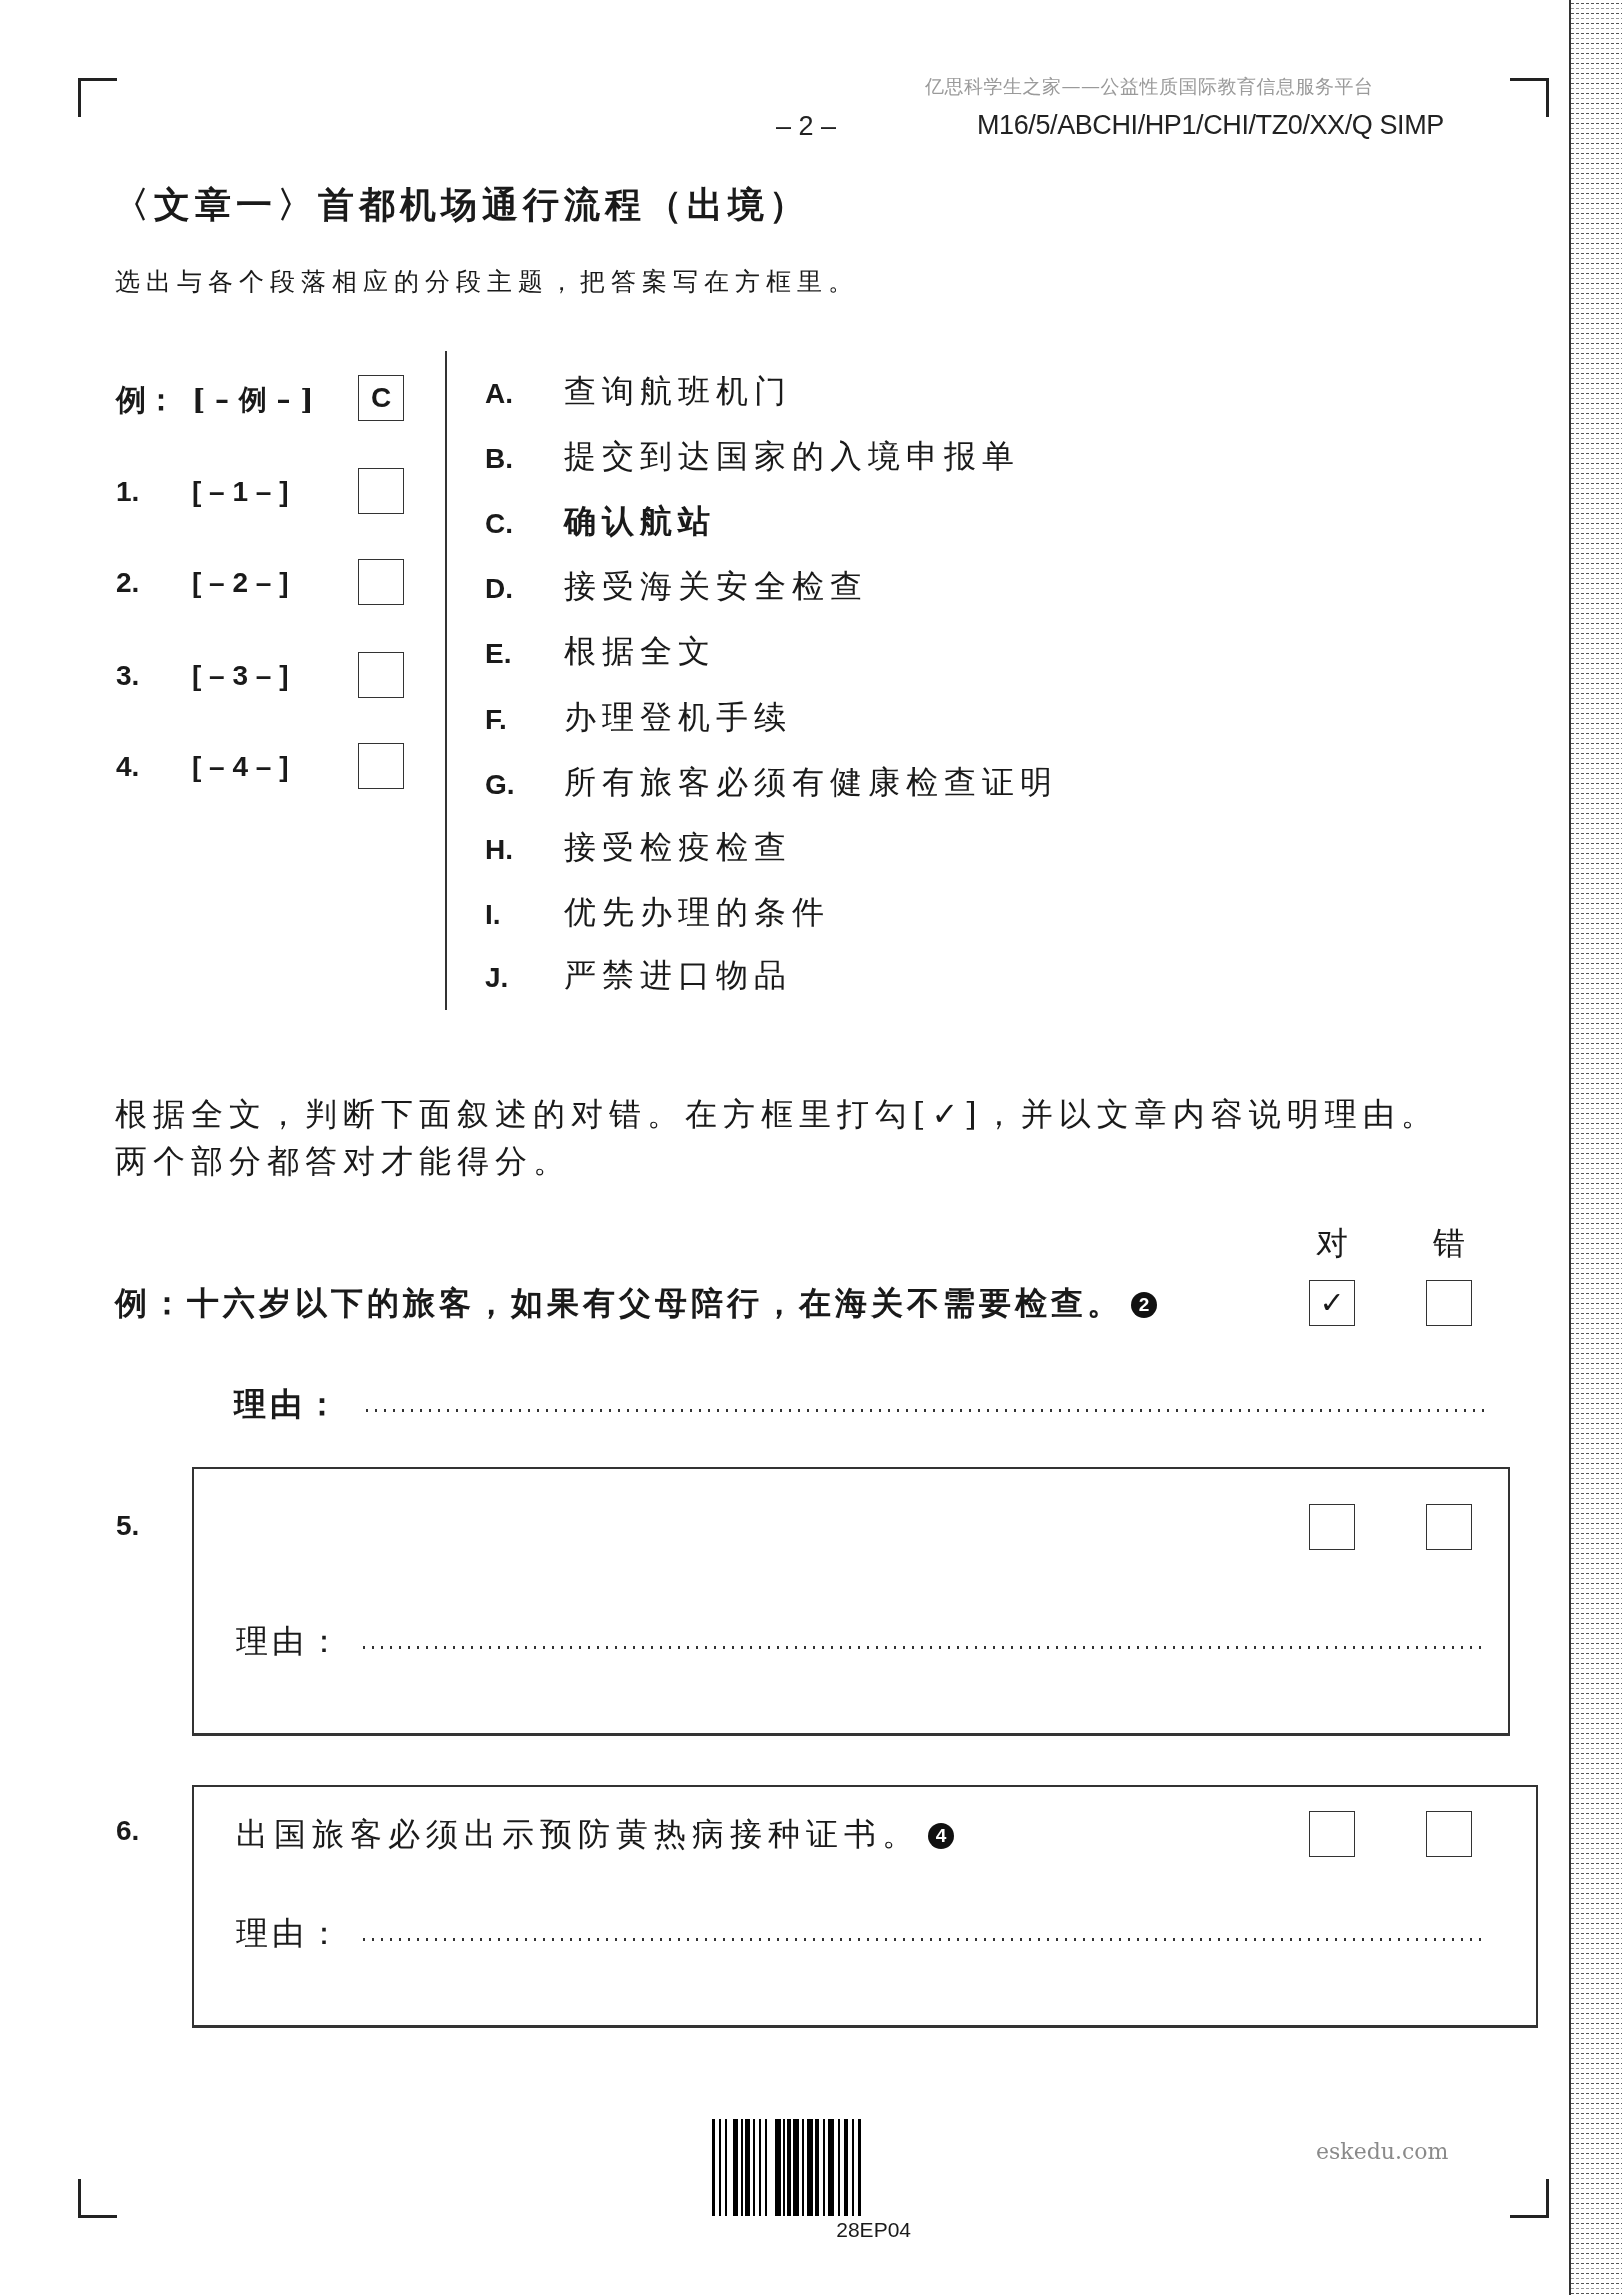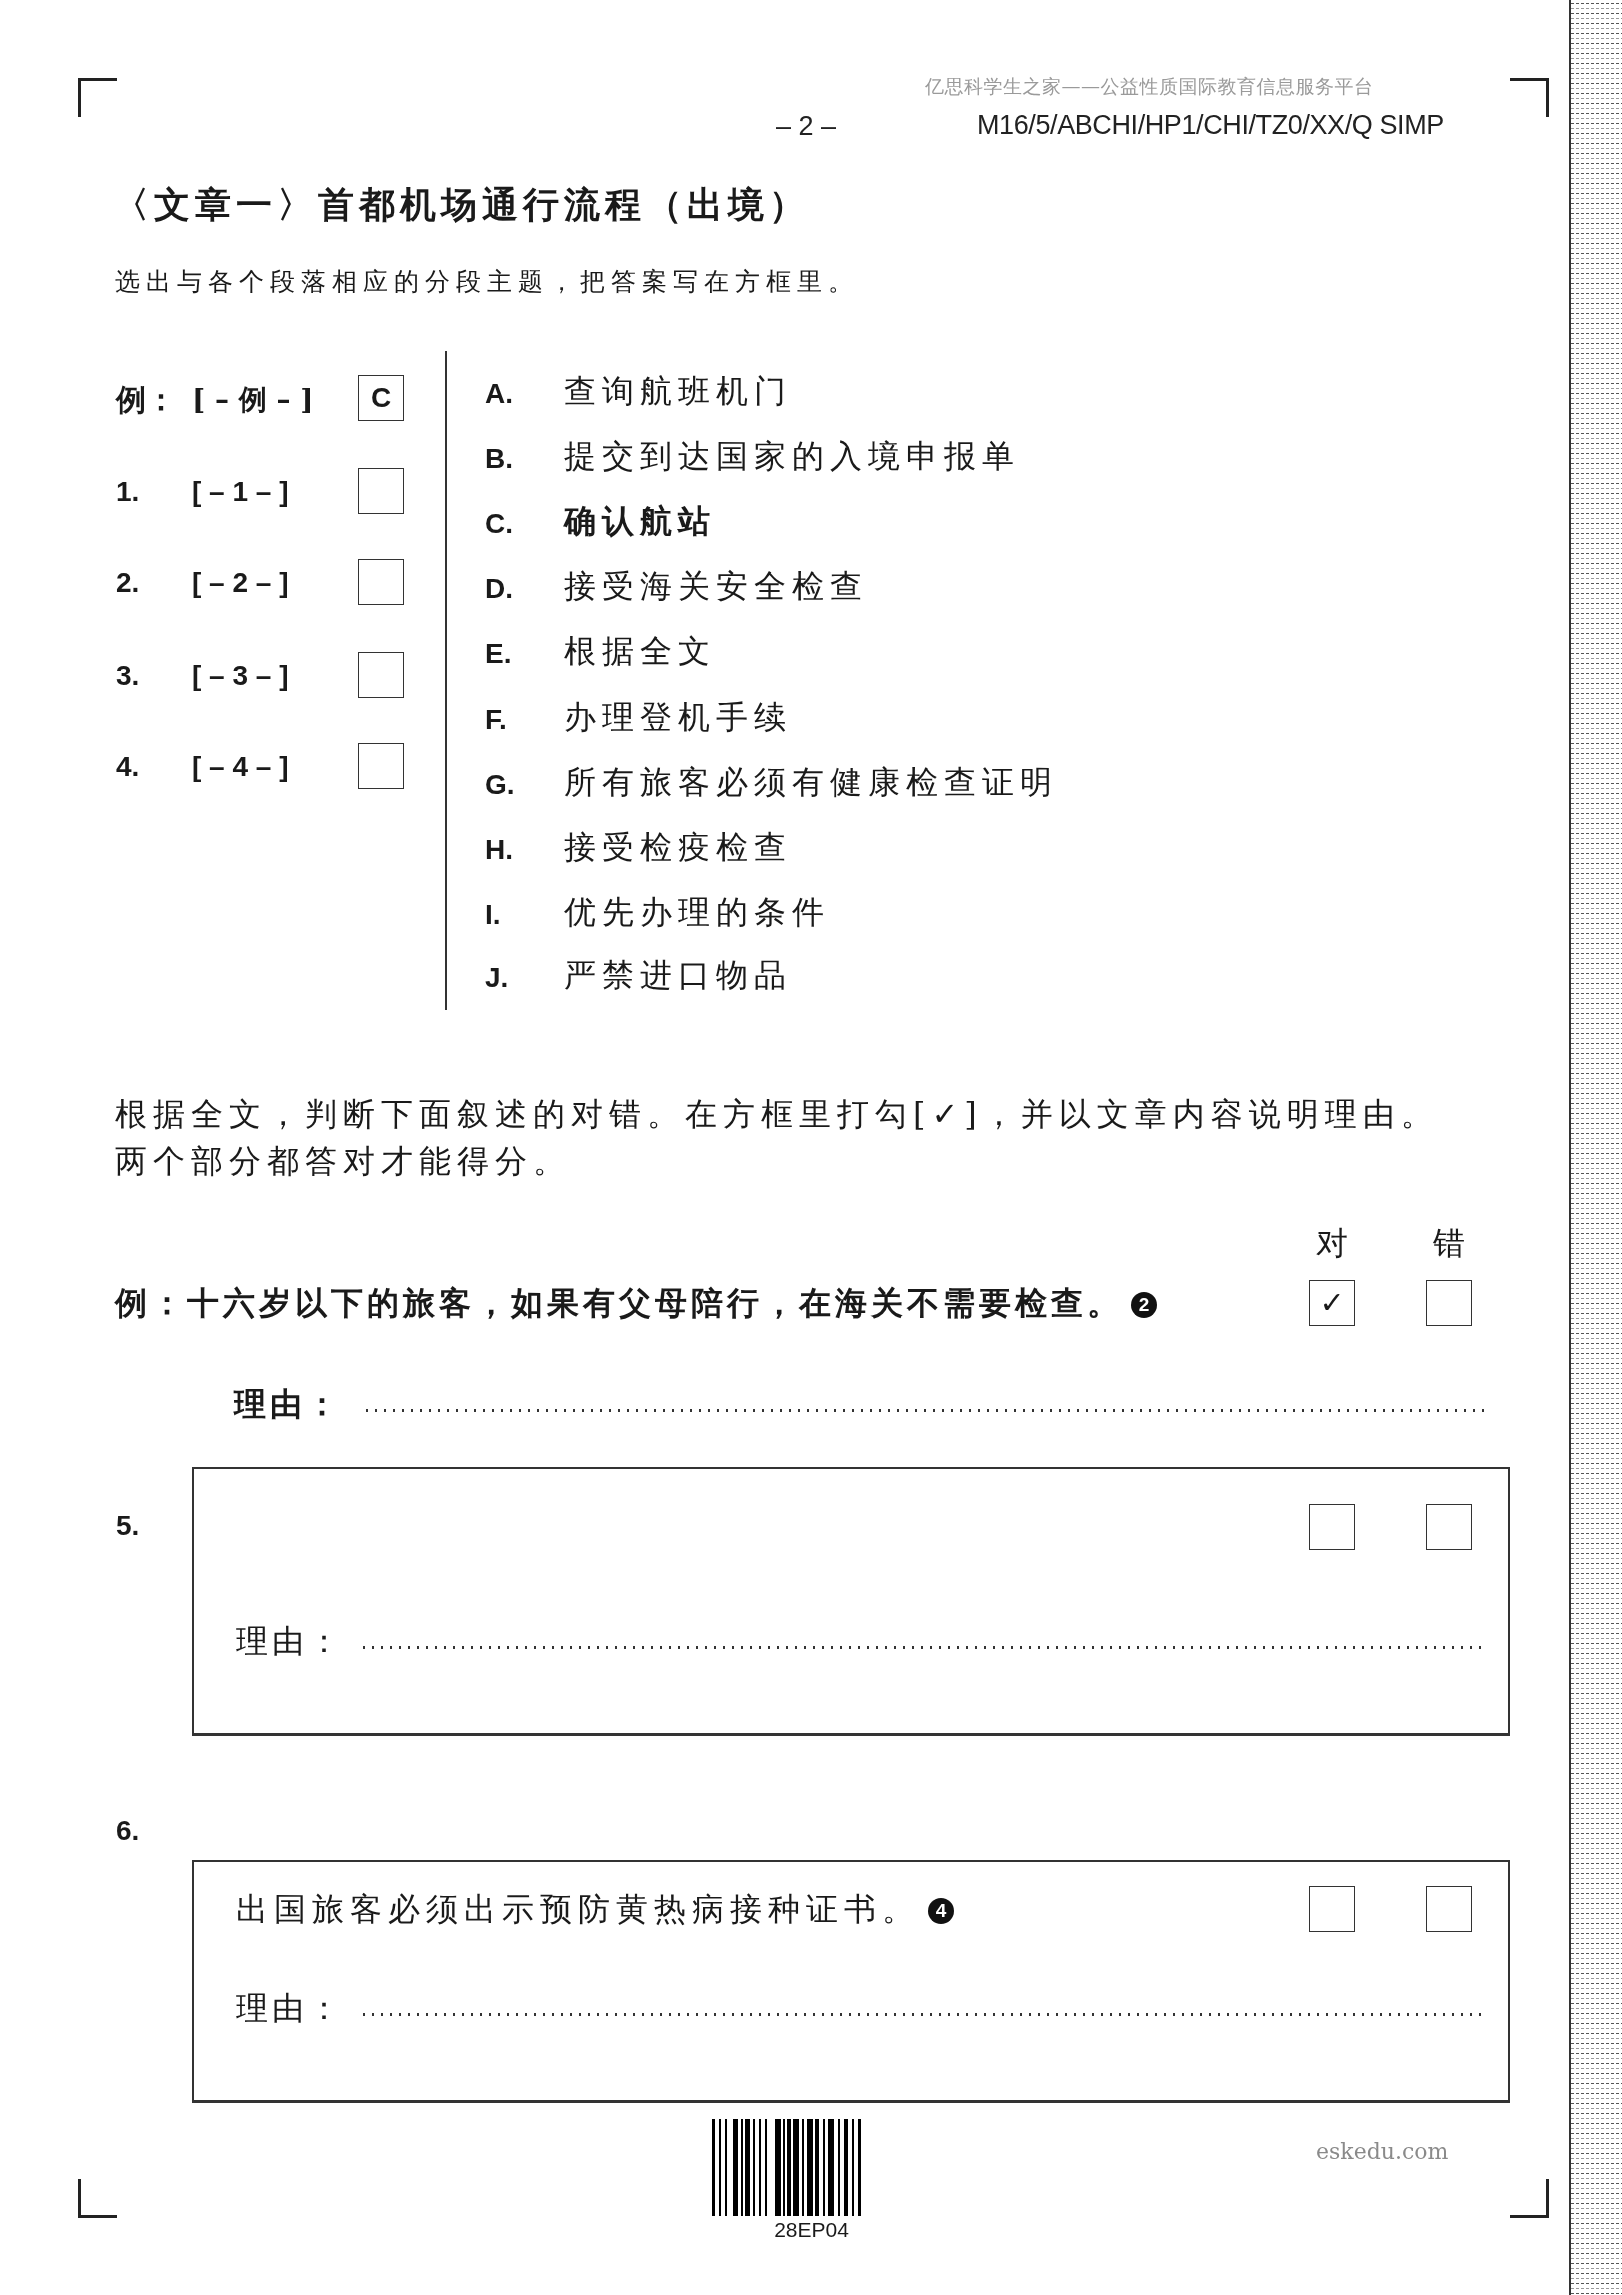--- a/index.html
+++ b/index.html
@@ -59,21 +59,21 @@
     background-image: repeating-linear-gradient(to right, #333 0 2px, transparent 2px 9px); }
   .ans-text { position: absolute; font-size: 32px; font-weight: bold; letter-spacing: 2px; white-space: nowrap; background: #fff; padding: 0 2px; }
 
   .qbox { position: absolute; left: 192px; width: 1314px; border: 2px solid #333; border-bottom-width: 3px; }
   .qnum { position: absolute; left: 116px; font-size: 28px; font-weight: bold; }
   .qstmt { position: absolute; left: 42px; font-size: 32px; letter-spacing: 6px; line-height: 46px; }
 
   
   .barcode { position: absolute; left: 712px; top: 2119px; width: 199px; height: 97px; display: flex; }
   .barcode span { display: block; height: 100%; }
-  .barlabel { left: 712px; width: 199px; top: 2218px; text-align: center; font-size: 21px; }
+  .barlabel { left: 712px; width: 199px; top: 2218px; text-align: right; font-size: 21px; }
   .site { left: 1316px; top: 2139px; font-size: 22px; color: #8a8a8a; }
 </style>
 </head>
 <body>
 
 <div class="corner tl"></div>
 <div class="corner tr"></div>
 <div class="corner bl"></div>
 <div class="corner br"></div>
 <div class="strip"></div>
@@ -173,21 +173,21 @@
 <div class="qbox" style="top:1467px; height:264px;">
   <div class="cb" style="left:1115px; top:35px;"></div>
   <div class="cb" style="left:1232px; top:35px;"></div>
   <div class="reason-row" style="left:42px; top:151px; width:1254px; height:44px;">
     <span class="reason-label">理由：</span>
     <div class="dots" style="left:127px; width:1124px;"></div>
   </div>
 </div>
 
 <div class="qnum sans" style="top:1815px;">6.</div>
-<div class="qbox" style="top:1860px; height:238px;">
+<div class="qbox" style="top:1785px; height:238px;padding-left:28px;">
   <div class="qstmt" style="top:24px;">
     <div><span>出国旅客必须出示预防黄热病接种证书。</span><span class="circ">4</span></div>
   </div>
   <div class="cb" style="left:1115px; top:24px;"></div>
   <div class="cb" style="left:1232px; top:24px;"></div>
   <div class="reason-row" style="left:42px; top:125px; width:1254px; height:44px;">
     <span class="reason-label">理由：</span>
     <div class="dots" style="left:127px; width:1124px;"></div>
   </div>
 </div>

